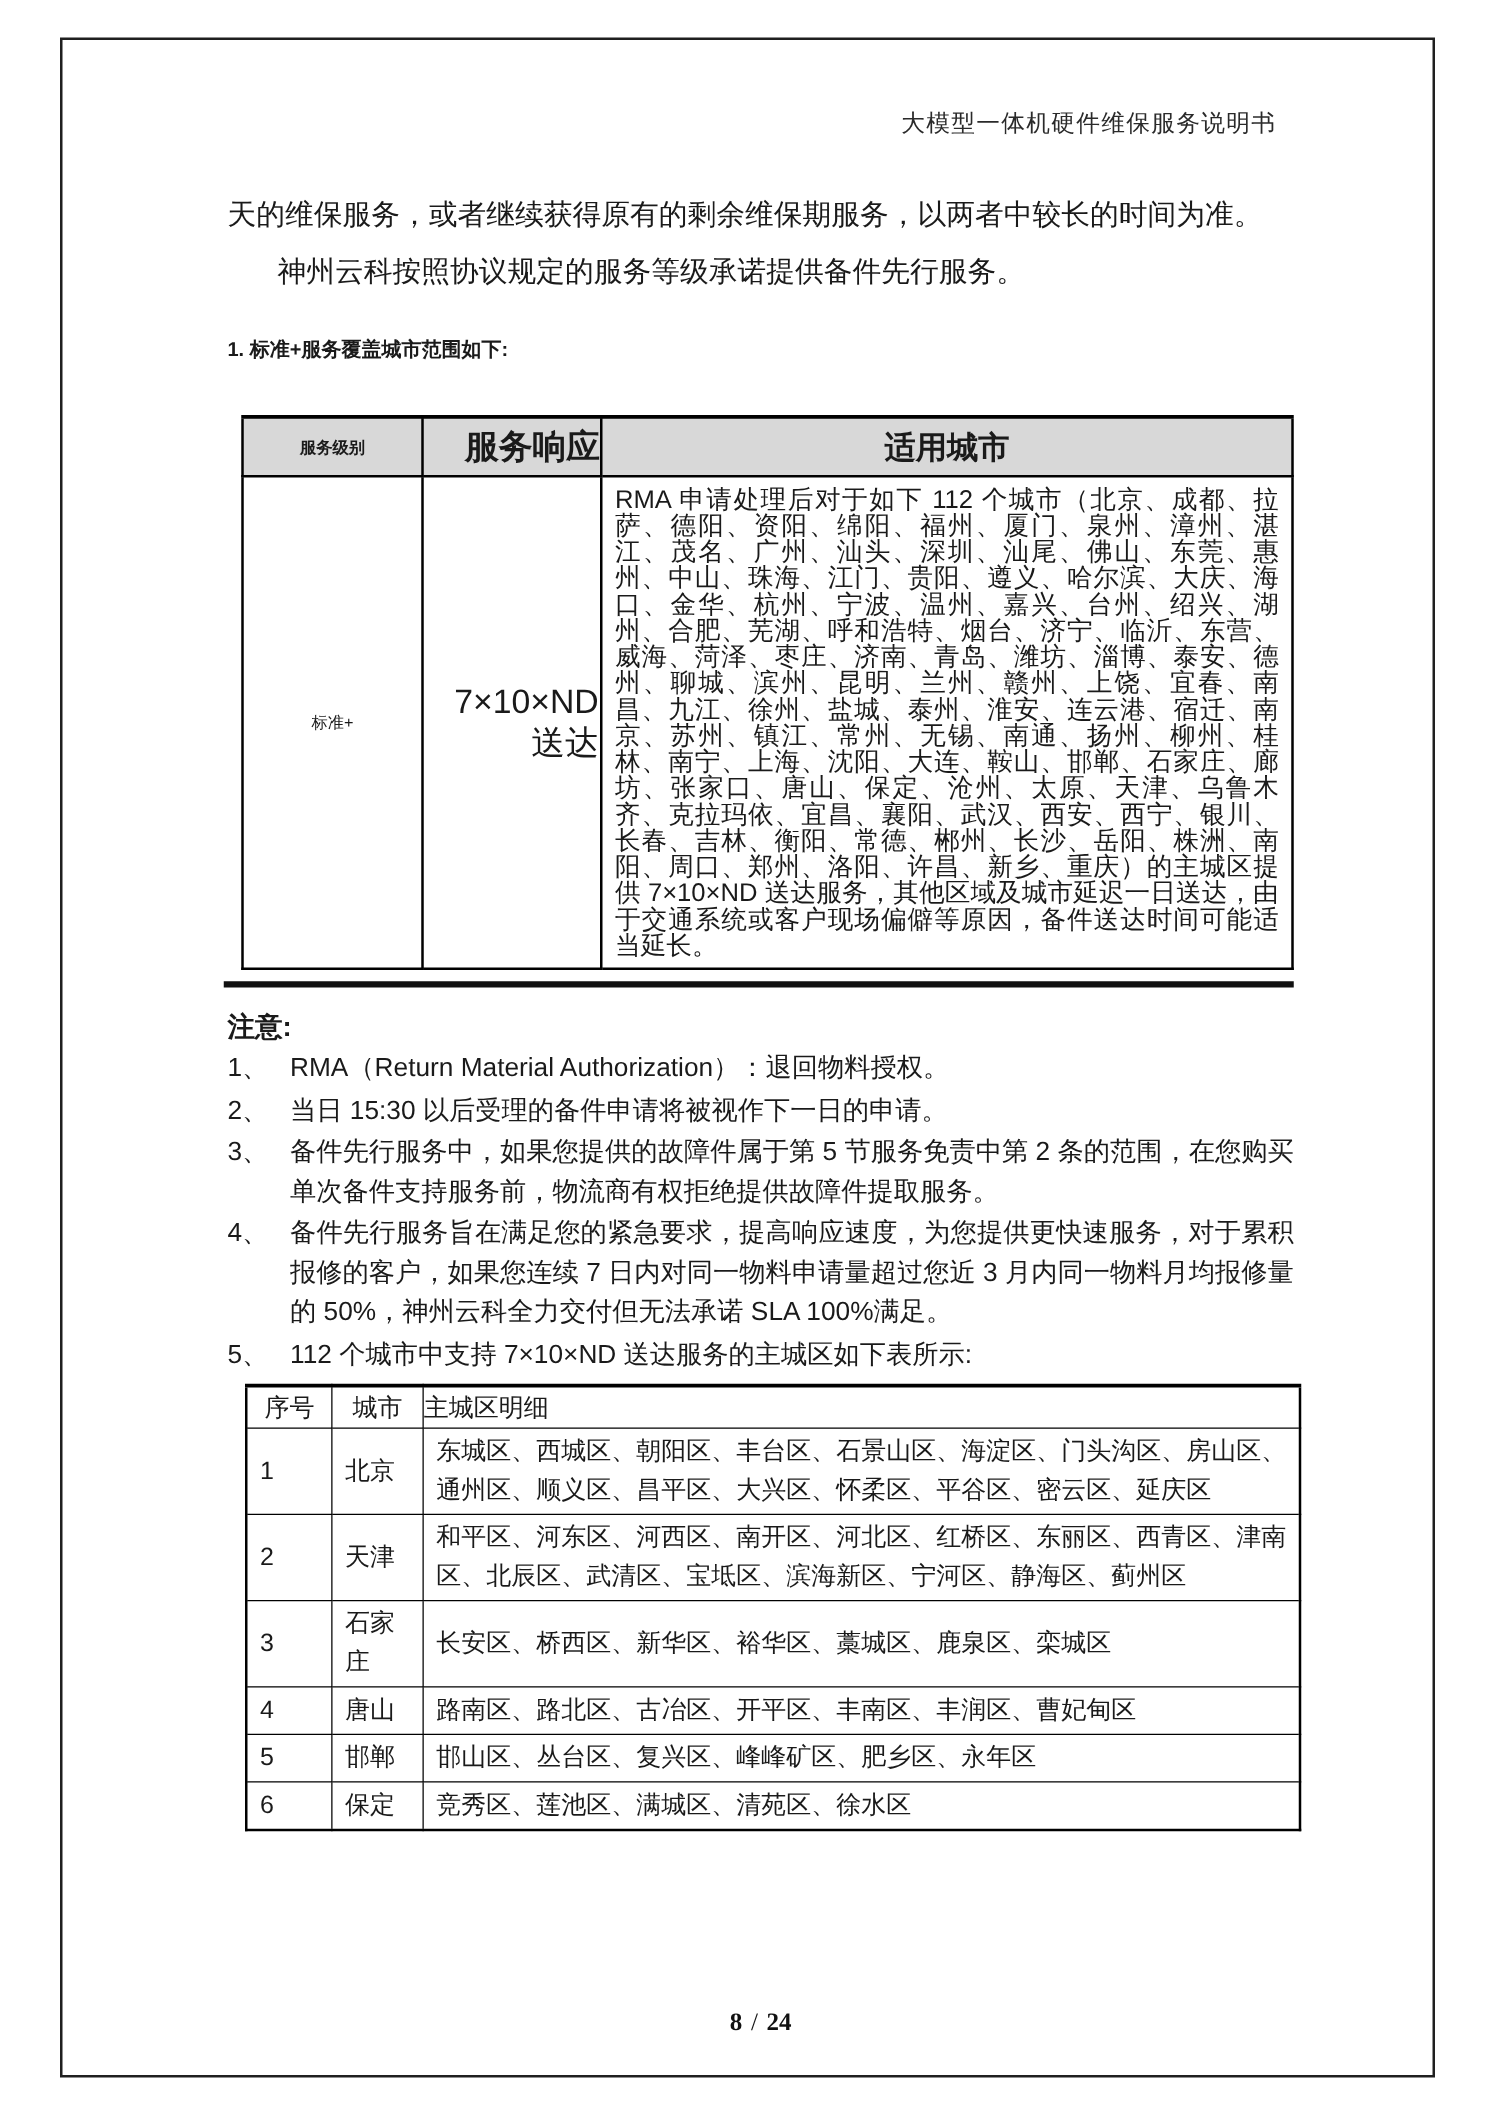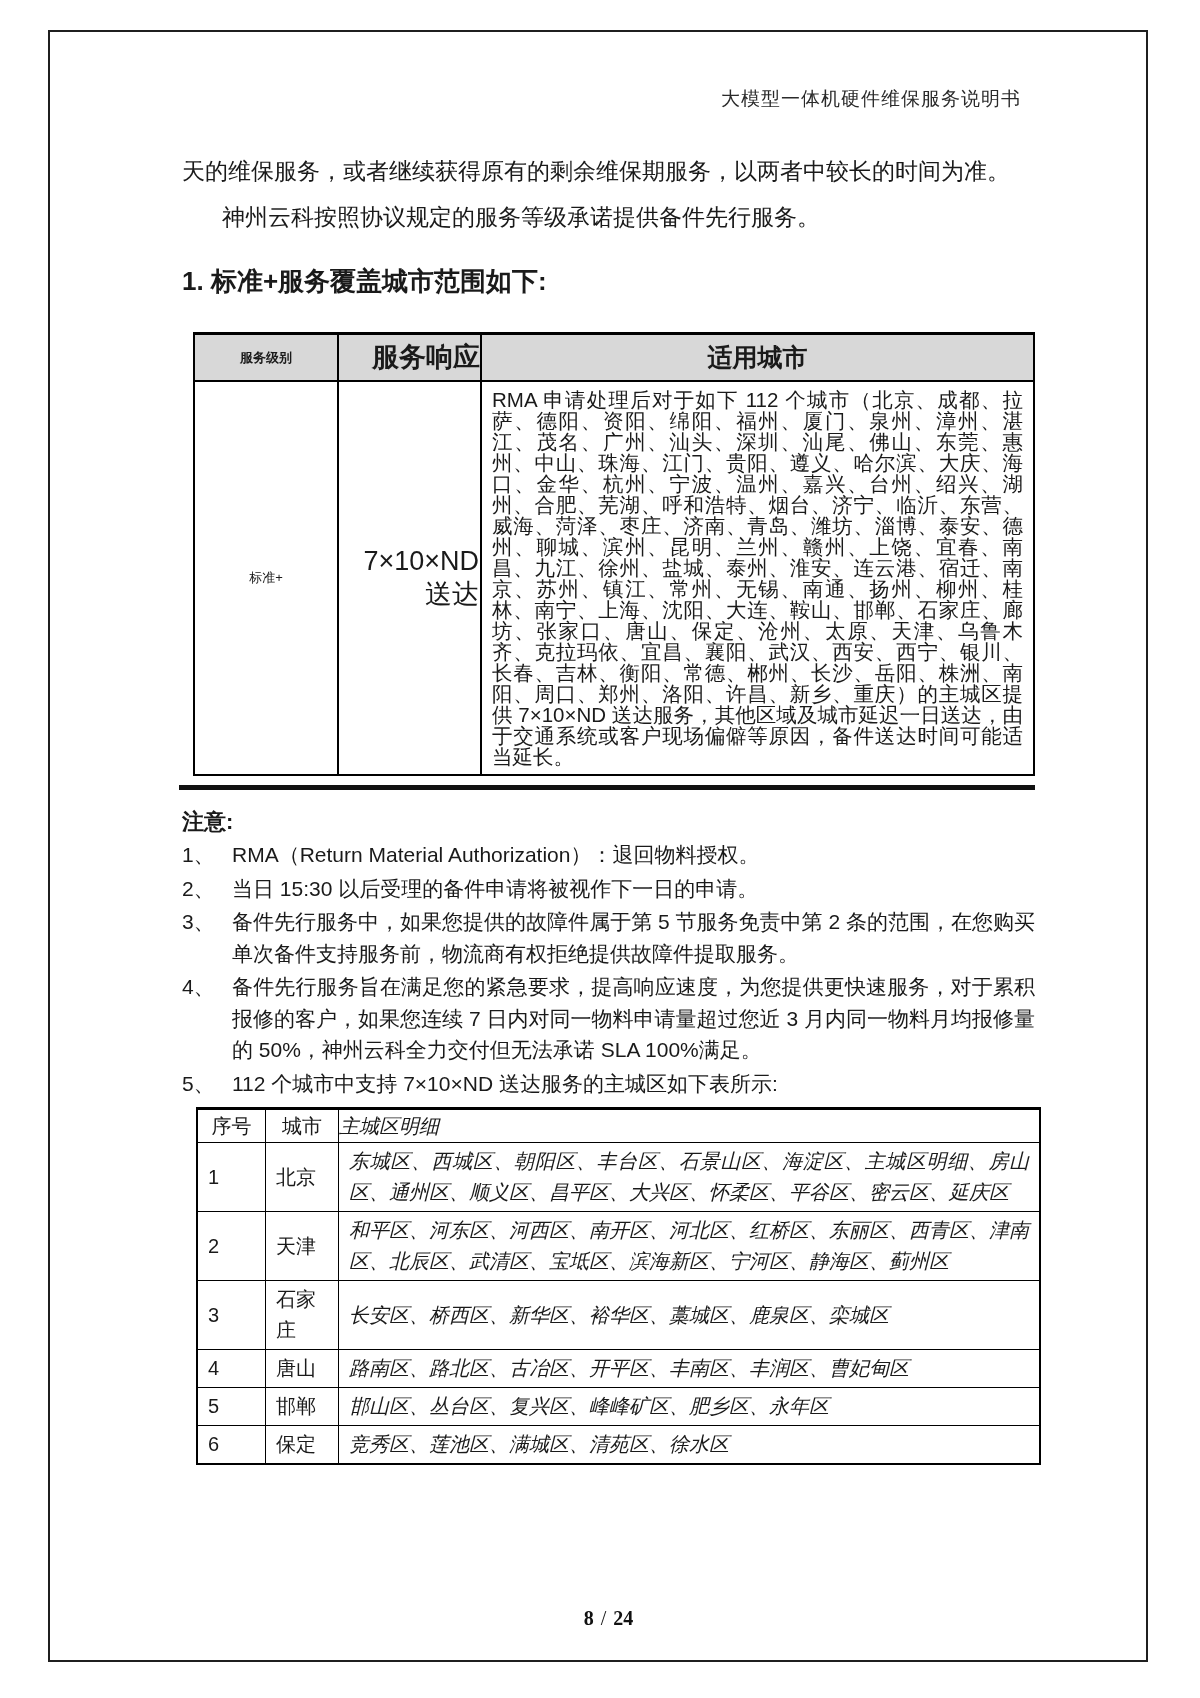--- a/index.html
+++ b/index.html
@@ -25,21 +25,21 @@
     font-family:"Liberation Serif", serif;
     font-size:19px;letter-spacing:1px;color:#2a2a2a;
   }
   .para{
     margin:0;font-size:23px;line-height:30px;
   }
   .p1{margin-top:156px;}
   .p2{margin-top:16px;text-indent:40px;}
   .heading{
     margin:34px 0 0 0;
-    font-size:26px;font-weight:bold;line-height:30px;
+    font-size:16px;font-weight:bold;line-height:30px;
   }
   
   table{border-collapse:collapse;table-layout:fixed;}
   .t1{
     margin:36px 0 0 11px;width:842px;
     border:2px solid #000;border-top:3px solid #000;
   }
   .t1 th{
     background:#d8d8d8;
     border:2px solid #000;
@@ -82,21 +82,21 @@
     font-weight:normal;font-size:20px;
     height:32px;padding:0;text-align:center;vertical-align:middle;
   }
   .t2 td{
     border:1.5px solid #000;
     padding:3px 10px;line-height:31px;vertical-align:middle;
     text-align:left;
   }
   .t2 .cn{width:67px;}
   .t2 .cc{width:72px;}
-  .t2 .cd{width:700px;text-align:justify;font-style:italic;}
+  .t2 .cd{width:700px;text-align:justify;}
   
   .footer{
     position:absolute;top:1580px;left:182px;width:853px;
     text-align:center;
     font-family:"Liberation Serif", serif;
     font-size:20px;color:#111;margin-top:27px;
   }
   .footer .num{font-weight:bold;}
   .footer .sep{margin:0 7px;font-weight:normal;}
 </style>
@@ -165,21 +165,21 @@
         <tr>
           <th class="cn">序号</th>
           <th class="cc">城市</th>
           <th class="cd">主城区明细</th>
         </tr>
       </thead>
       <tbody>
         <tr>
           <td class="cn">1</td>
           <td class="cc">北京</td>
-          <td class="cd">东城区、西城区、朝阳区、丰台区、石景山区、海淀区、主城区明细、房山区、通州区、顺义区、昌平区、大兴区、怀柔区、平谷区、密云区、延庆区</td>
+          <td class="cd">东城区、西城区、朝阳区、丰台区、石景山区、海淀区、门头沟区、房山区、通州区、顺义区、昌平区、大兴区、怀柔区、平谷区、密云区、延庆区</td>
         </tr>
         <tr>
           <td class="cn">2</td>
           <td class="cc">天津</td>
           <td class="cd">和平区、河东区、河西区、南开区、河北区、红桥区、东丽区、西青区、津南区、北辰区、武清区、宝坻区、滨海新区、宁河区、静海区、蓟州区</td>
         </tr>
         <tr>
           <td class="cn">3</td>
           <td class="cc">石家庄</td>
           <td class="cd">长安区、桥西区、新华区、裕华区、藁城区、鹿泉区、栾城区</td>

